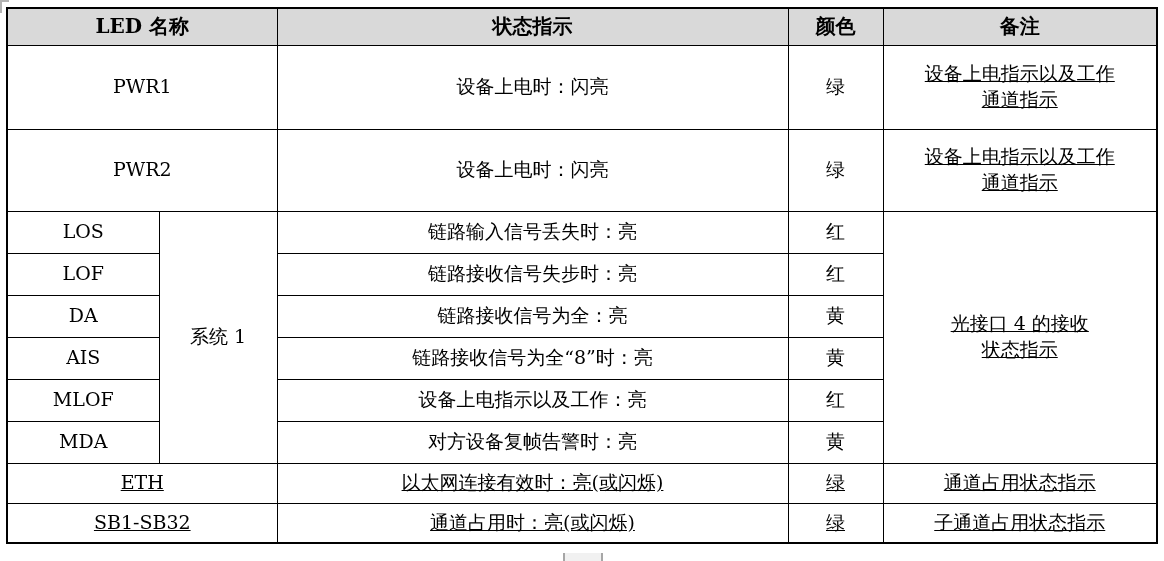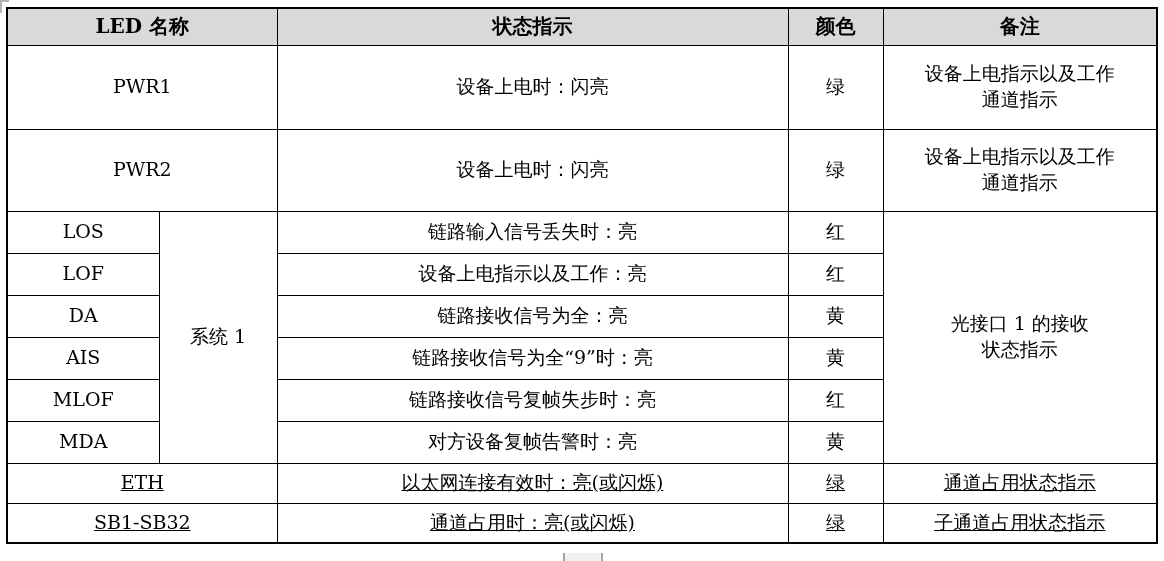--- a/index.html
+++ b/index.html
@@ -31,21 +31,21 @@
   }
   .led-table th{
     background:var(--header-bg);
     font-size:20px;font-weight:bold;
   }
   .r-header{height:37px;}
   .r-pwr1{height:84px;}
   .r-pwr2{height:82px;padding-left:8px;}
   .r-sys{height:42px;margin-left:28px;}
   .r-bottom{height:40px;text-decoration:underline;}
-  .multiline{white-space:pre-line;line-height:40px;}
+  .multiline{white-space:pre-line;line-height:40px;text-decoration:underline;}
 
   
   .scroll-frag{
     position:absolute;left:563px;top:553px;width:40px;height:8px;
     background:var(--scrollbar-fill);
     border-left:2px solid var(--scrollbar-edge);
     border-right:2px solid var(--scrollbar-edge);
   }
 </style>
 </head>
@@ -87,41 +87,41 @@
       <td>绿</td>
       <td class="multiline">设备上电指示以及工作
 通道指示</td>
     </tr>
 
     <tr class="r-sys">
       <td>LOS</td>
       <td rowspan="6">系统 1</td>
       <td>链路输入信号丢失时：亮</td>
       <td>红</td>
-      <td rowspan="6" class="multiline">光接口 1 的接收
+      <td rowspan="6" class="multiline">光接口 4 的接收
 状态指示</td>
     </tr>
     <tr class="r-sys">
       <td>LOF</td>
-      <td>设备上电指示以及工作：亮</td>
+      <td>链路接收信号失步时：亮</td>
       <td>红</td>
     </tr>
     <tr class="r-sys">
       <td>DA</td>
       <td>链路接收信号为全：亮</td>
       <td>黄</td>
     </tr>
     <tr class="r-sys">
       <td>AIS</td>
-      <td>链路接收信号为全“9”时：亮</td>
+      <td>链路接收信号为全“8”时：亮</td>
       <td>黄</td>
     </tr>
     <tr class="r-sys">
       <td>MLOF</td>
-      <td>链路接收信号复帧失步时：亮</td>
+      <td>设备上电指示以及工作：亮</td>
       <td>红</td>
     </tr>
     <tr class="r-sys">
       <td>MDA</td>
       <td>对方设备复帧告警时：亮</td>
       <td>黄</td>
     </tr>
 
     <tr class="r-bottom">
       <td colspan="2">ETH</td>

